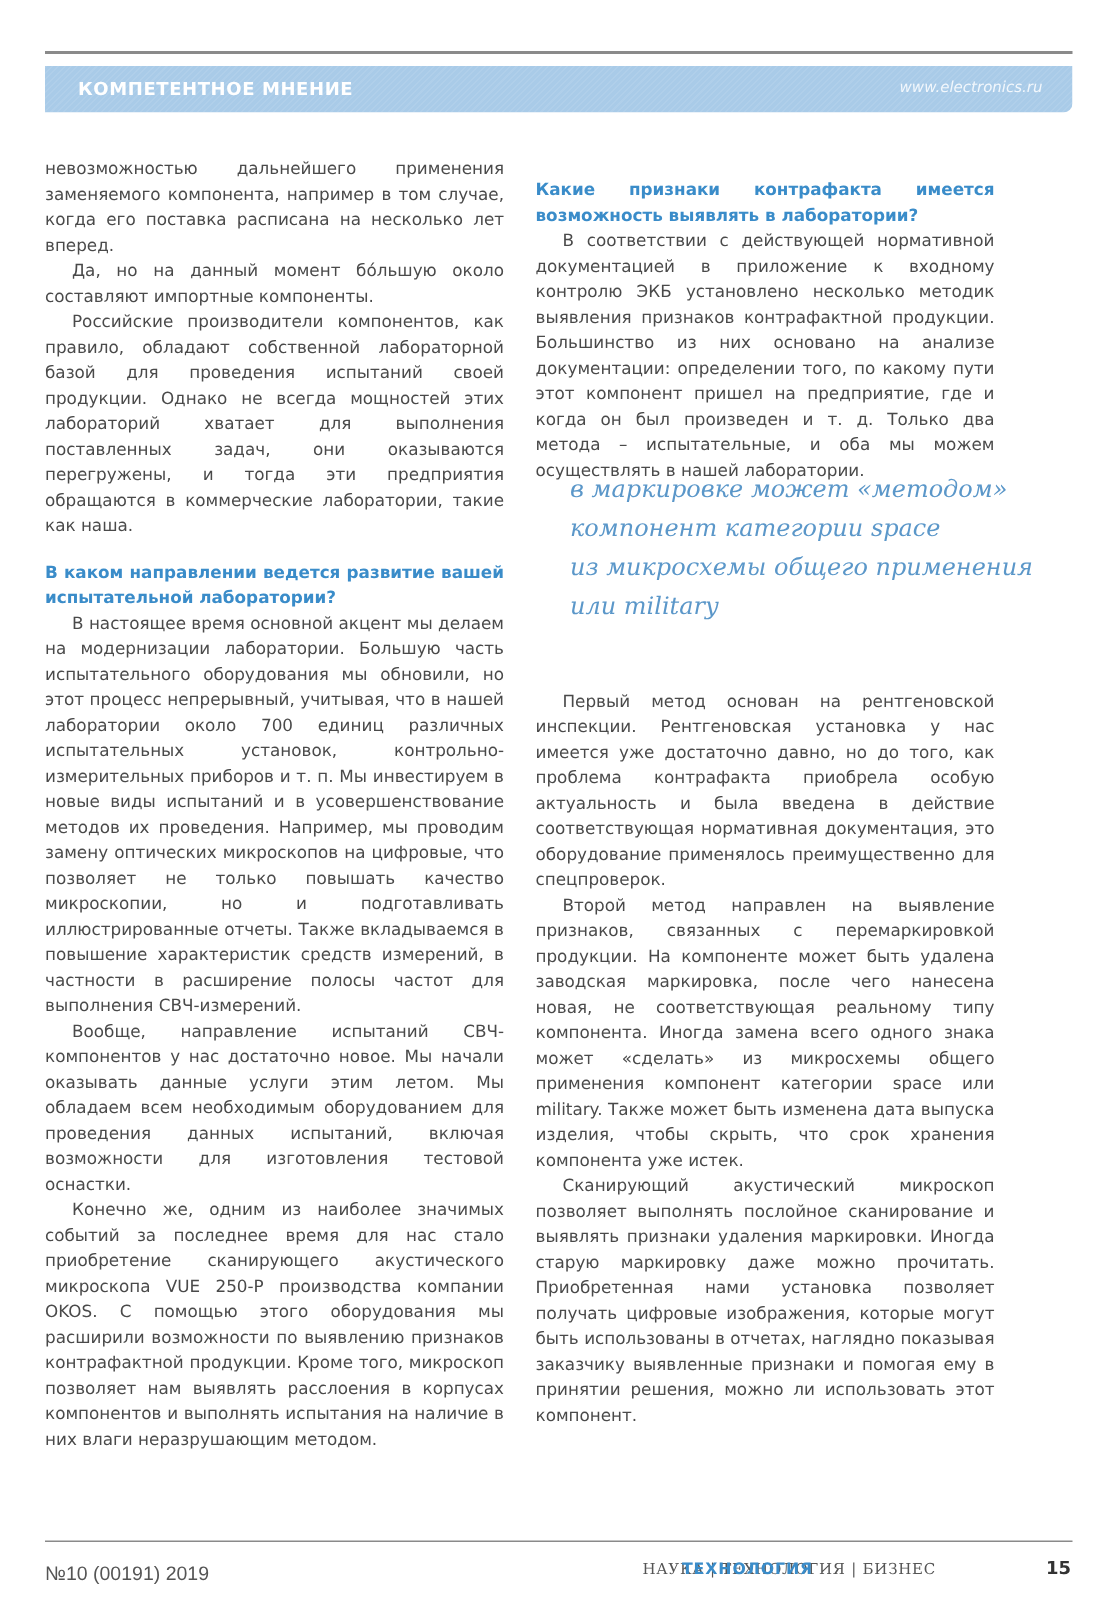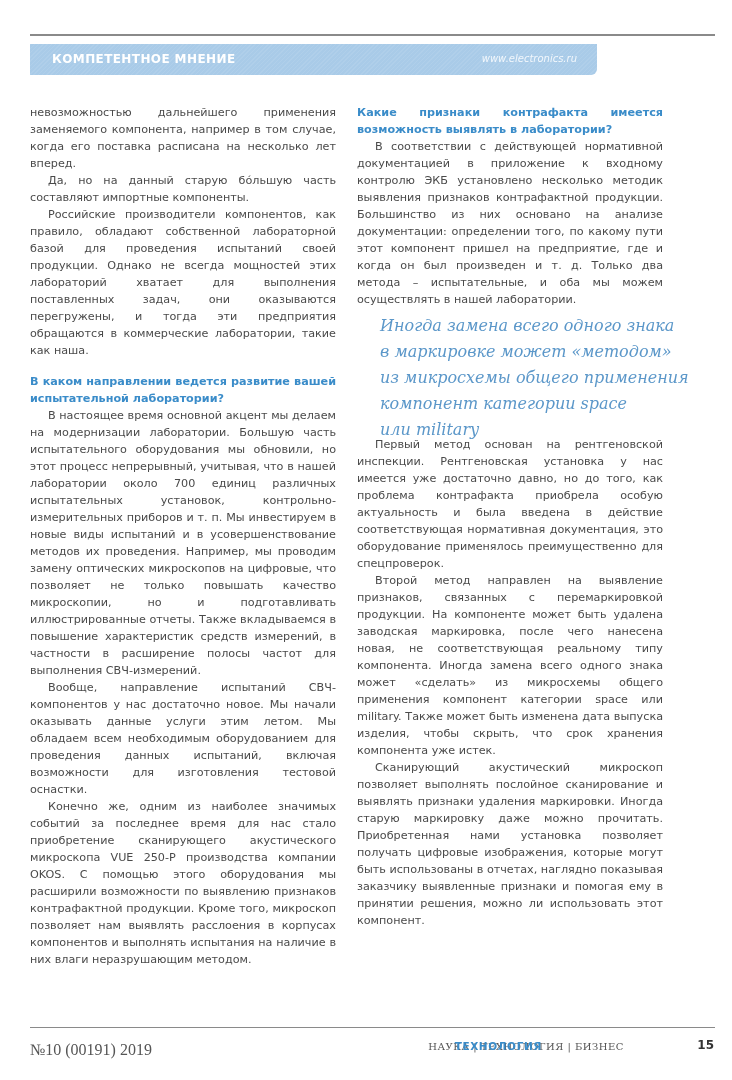--- a/index.html
+++ b/index.html
@@ -2,81 +2,80 @@
 <html><head>
 <meta charset="utf-8">
 <style>
   html, body { margin: 0; padding: 0; }
   body {
     width: 732px; height: 1080px; background: #ffffff; position: relative; overflow: hidden;
     font-family: "DejaVu Sans", sans-serif; color: #4a4a4a;
   }
   .top-rule { position: absolute; left: 30px; top: 34px; width: 685px; height: 2px; background: #8a8a8a; }
   .header-bar {
-    position: absolute; left: 30px; top: 44px; width: 567px; height: 31px;
+    position: absolute; left: 30px; top: 44px; width: 685px; height: 31px;
     background: #a9cbe8; border-radius: 0 0 6px 0;
     background-image: repeating-linear-gradient(135deg, rgba(255,255,255,0.08) 0 1px, transparent 1px 3px);
   }
   .header-title {
     position: absolute; left: 22px; top: 8px; font-size: 12px; font-weight: bold;
     color: #ffffff; letter-spacing: 0.4px;
   }
   .header-site { position: absolute; right: 20px; top: 9px; font-size: 10px; color: #f2f7fc; font-style: italic; }
 
   .col { position: absolute; top: 104px; font-size: 11.2px; line-height: 17px; text-align: justify; }
   .col-left { left: 30px; width: 306px; }
   .col-right { left: 357px; width: 306px; }
   .p { margin: 0; text-indent: 18px; }
   .p.noindent { text-indent: 0; }
   .h { margin: 14px 0 0 0; color: #3a8cc9; font-weight: bold; font-size: 11.2px; line-height: 17px; }
-  .h.first { margin-top: 0; }
+  .h.first { margin-top: 14px; }
 
   .pullquote {
     position: absolute; left: 380px; top: 313px; width: 330px;
     font-family: "DejaVu Serif", serif; font-style: italic; font-size: 16px; line-height: 26px;
     color: #5b97c9;
   }
   .pullquote div { white-space: nowrap; }
 
-  .col-right2 { position: absolute; left: 357px; top: 436px; width: 306px; font-size: 11.2px; line-height: 17px; text-align: justify; }
+  .col-right2 { position: absolute; left: 357px; top: 459px; width: 306px; font-size: 11.2px; line-height: 17px; text-align: justify; }
 
   .bottom-rule { position: absolute; left: 30px; top: 1027px; width: 685px; height: 1px; background: #8a8a8a; }
-  .footer-issue { position: absolute; left: 30px; top: 1041px; font-family: Liberation Serif, serif; font-size: 16px; color: #555; }
+  .footer-issue { position: absolute; left: 30px; top: 1041px; font-family: Liberation Sans, sans-serif; font-size: 13px; color: #555; }
   .footer-brand { position: absolute; right: 62px; top: 1040px; font-size: 10.5px; color: #3a8cc9; font-weight: bold; letter-spacing: 0.6px; }
   .footer-tag { position: absolute; right: 108px; top: 1041px; font-family: "DejaVu Serif", serif; font-size: 10px; color: #555; letter-spacing: 0.5px; }
   .footer-page { position: absolute; right: 18px; top: 1038px; font-size: 12px; font-weight: bold; color: #333; }
 </style>
 </head>
 <body>
 
 <div class="top-rule"></div>
 <div class="header-bar">
   <span class="header-title">КОМПЕТЕНТНОЕ МНЕНИЕ</span>
   <span class="header-site">www.electronics.ru</span>
 </div>
 
 <div class="col col-left" id="left-col">
     <p class="p noindent">невозможностью дальнейшего применения заменяемого компонента, например в том случае, когда его поставка расписана на несколько лет вперед.</p>
-    <p class="p">Да, но на данный старую бóльшую часть составляют импортные компоненты.</p>
+    <p class="p">Да, но на данный момент бóльшую около составляют импортные компоненты.</p>
     <p class="p">Российские производители компонентов, как правило, обладают собственной лабораторной базой для проведения испытаний своей продукции. Однако не всегда мощностей этих лабораторий хватает для выполнения поставленных задач, они оказываются перегружены, и тогда эти предприятия обращаются в коммерческие лаборатории, такие как наша.</p>
     <div class="h">В каком направлении ведется развитие вашей испытательной лаборатории?</div>
     <p class="p">В настоящее время основной акцент мы делаем на модернизации лаборатории. Большую часть испытательного оборудования мы обновили, но этот процесс непрерывный, учитывая, что в нашей лаборатории около 700 единиц различных испытательных установок, контрольно-измерительных приборов и т. п. Мы инвестируем в новые виды испытаний и в усовершенствование методов их проведения. Например, мы проводим замену оптических микроскопов на цифровые, что позволяет не только повышать качество микроскопии, но и подготавливать иллюстрированные отчеты. Также вкладываемся в повышение характеристик средств измерений, в частности в расширение полосы частот для выполнения СВЧ-измерений.</p>
     <p class="p">Вообще, направление испытаний СВЧ-компонентов у нас достаточно новое. Мы начали оказывать данные услуги этим летом. Мы обладаем всем необходимым оборудованием для проведения данных испытаний, включая возможности для изготовления тестовой оснастки.</p>
     <p class="p">Конечно же, одним из наиболее значимых событий за последнее время для нас стало приобретение сканирующего акустического микроскопа VUE 250-P производства компании OKOS. С помощью этого оборудования мы расширили возможности по выявлению признаков контрафактной продукции. Кроме того, микроскоп позволяет нам выявлять расслоения в корпусах компонентов и выполнять испытания на наличие в них влаги неразрушающим методом.</p>
   </div>
 <div class="col col-right" id="right-col-top">
     <div class="h first">Какие признаки контрафакта имеется возможность выявлять в лаборатории?</div>
     <p class="p">В соответствии с действующей нормативной документацией в приложение к входному контролю ЭКБ установлено несколько методик выявления признаков контрафактной продукции. Большинство из них основано на анализе документации: определении того, по какому пути этот компонент пришел на предприятие, где и когда он был произведен и т. д. Только два метода – испытательные, и оба мы можем осуществлять в нашей лаборатории.</p>
   </div>
 
 <div class="pullquote">
-  <div>Иногда замена всего одного знака</div>
   <div>в маркировке может «методом»</div>
+  <div>компонент категории space</div>
   <div>из микросхемы общего применения</div>
-  <div>компонент категории space</div>
   <div>или military</div>
 </div>
 
 <div class="col-right2" id="right-col-bottom">
     <p class="p">Первый метод основан на рентгеновской инспекции. Рентгеновская установка у нас имеется уже достаточно давно, но до того, как проблема контрафакта приобрела особую актуальность и была введена в действие соответствующая нормативная документация, это оборудование применялось преимущественно для спецпроверок.</p>
     <p class="p">Второй метод направлен на выявление признаков, связанных с перемаркировкой продукции. На компоненте может быть удалена заводская маркировка, после чего нанесена новая, не соответствующая реальному типу компонента. Иногда замена всего одного знака может «сделать» из микросхемы общего применения компонент категории space или military. Также может быть изменена дата выпуска изделия, чтобы скрыть, что срок хранения компонента уже истек.</p>
     <p class="p">Сканирующий акустический микроскоп позволяет выполнять послойное сканирование и выявлять признаки удаления маркировки. Иногда старую маркировку даже можно прочитать. Приобретенная нами установка позволяет получать цифровые изображения, которые могут быть использованы в отчетах, наглядно показывая заказчику выявленные признаки и помогая ему в принятии решения, можно ли использовать этот компонент.</p>
   </div>
 
 <div class="bottom-rule"></div>

